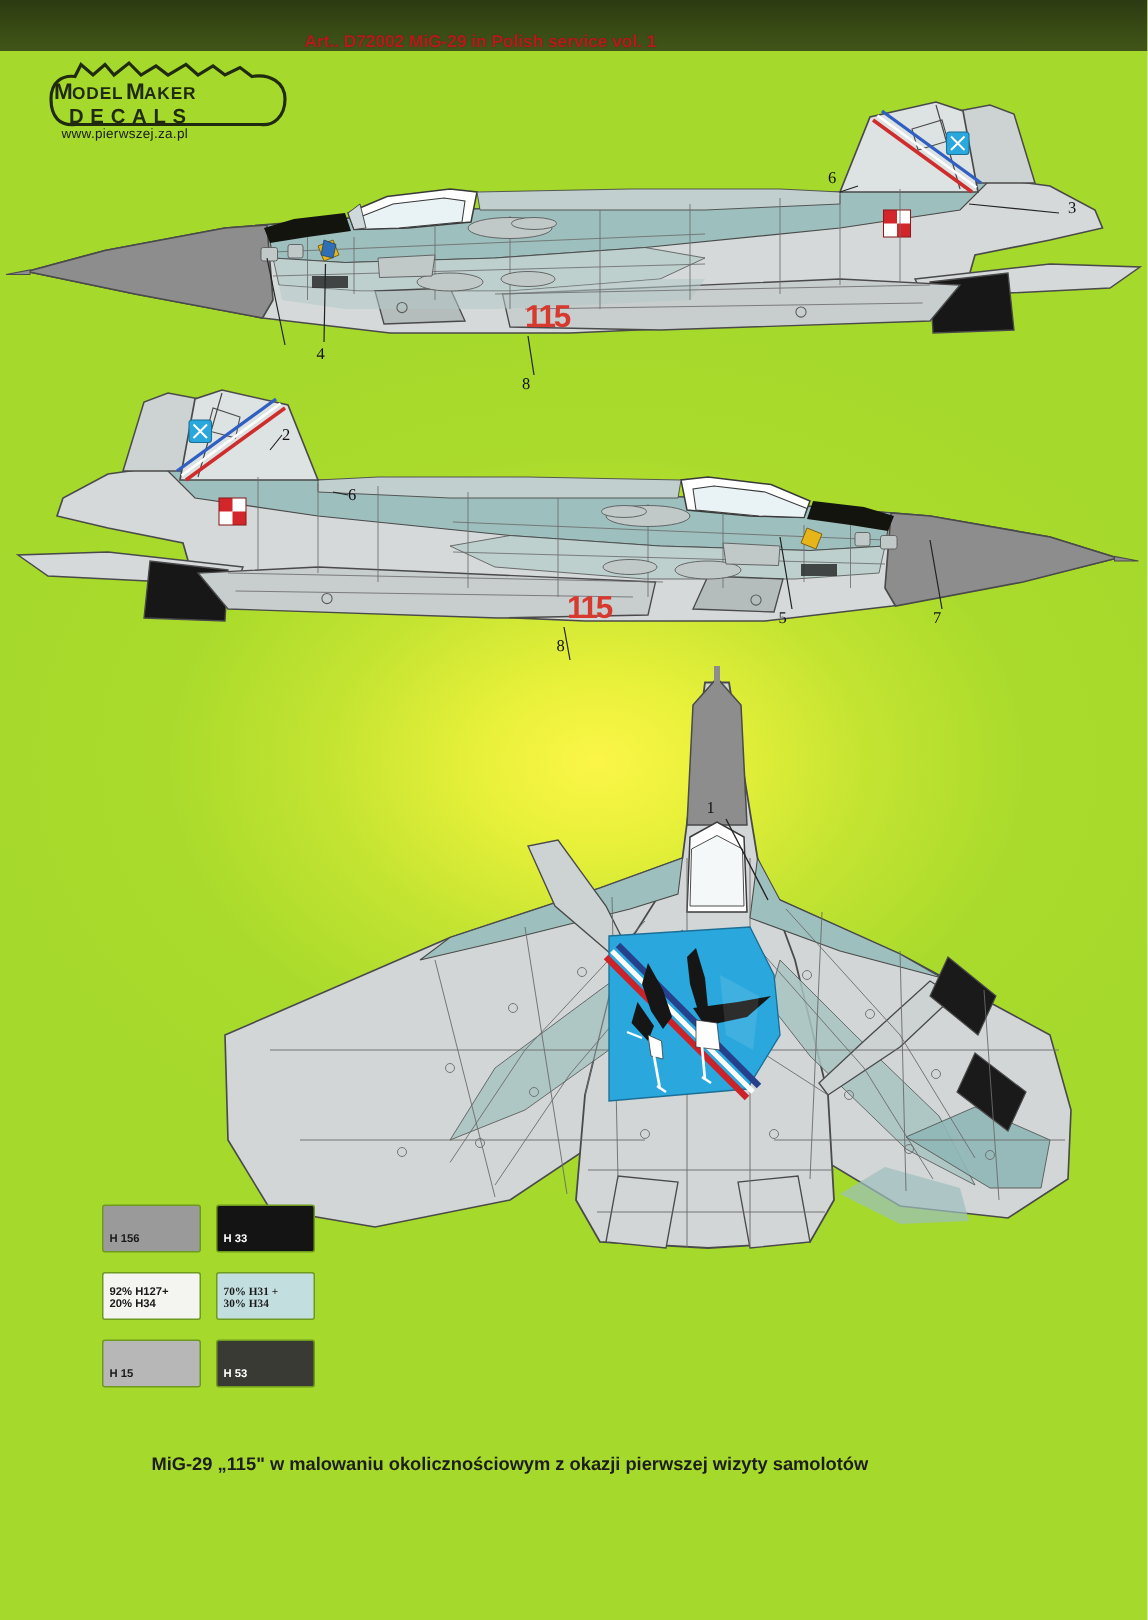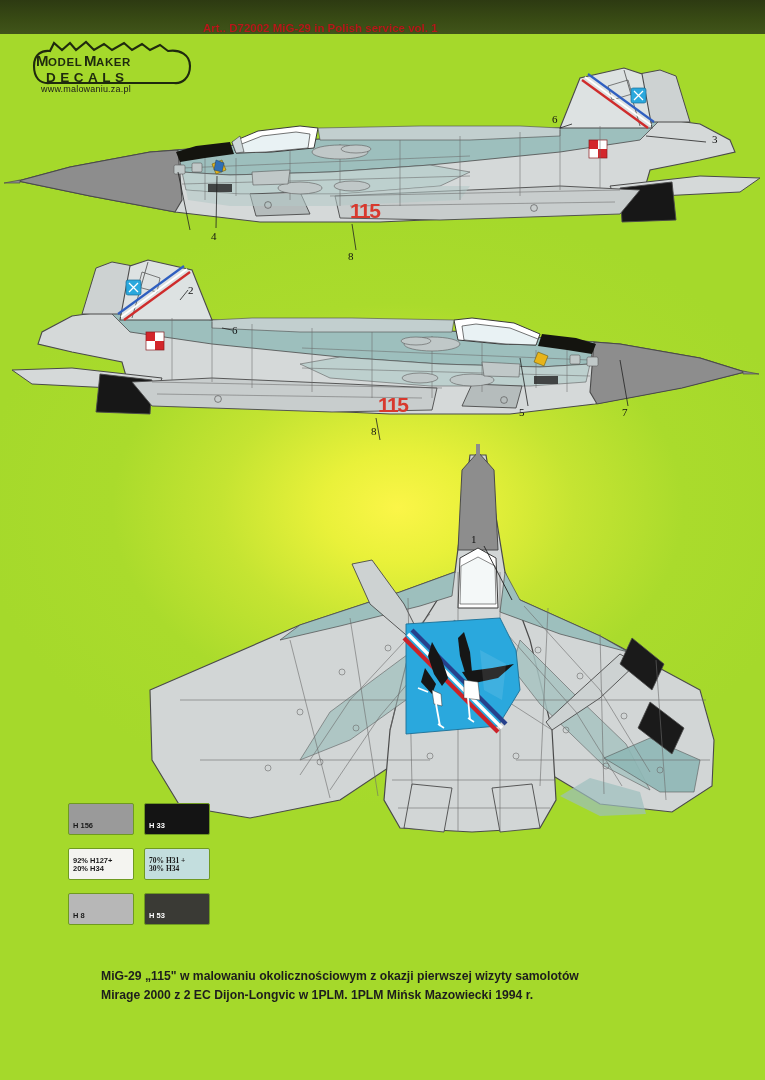--- a/index.html
+++ b/index.html
@@ -102,21 +102,21 @@
     <svg style="position:absolute;left:8px;top:16px;" width="150" height="18" viewBox="0 0 150 18">
       <text x="0" y="14" font-family="Liberation Sans, sans-serif" font-size="15" font-weight="bold" fill="#1f2a0e" letter-spacing="0.2">M</text>
       <text x="12" y="14" font-family="Liberation Sans, sans-serif" font-size="11.5" font-weight="bold" fill="#1f2a0e" letter-spacing="0.6">ODEL</text>
       <text x="48" y="14" font-family="Liberation Sans, sans-serif" font-size="15" font-weight="bold" fill="#1f2a0e" letter-spacing="0.2">M</text>
       <text x="60" y="14" font-family="Liberation Sans, sans-serif" font-size="11.5" font-weight="bold" fill="#1f2a0e" letter-spacing="0.6">AKER</text>
     </svg>
     <svg style="position:absolute;left:18px;top:33px;" width="130" height="16" viewBox="0 0 130 16">
       <text x="0" y="13" font-family="Liberation Sans, sans-serif" font-size="13.5" font-weight="bold" fill="#1f2a0e" letter-spacing="4.5">DECALS</text>
     </svg>
   </div>
-  <div id="logo-url">www.malowaniu.za.pl</div>
+  <div id="logo-url">www.pierwszej.za.pl</div>
 
   <svg id="art" viewBox="0 0 765 1080">
     <defs>
       <linearGradient id="gglow" x1="0" y1="0" x2="0" y2="1">
         <stop offset="0%" stop-color="#ffffff" stop-opacity=".0"></stop>
         <stop offset="100%" stop-color="#ffffff" stop-opacity=".0"></stop>
       </linearGradient>
 
       <g id="checker">
         <rect x="0" y="0" width="18" height="18" fill="#ffffff"></rect>
@@ -436,25 +436,24 @@
     </div>
     <div class="sw c2 two" style="background: rgb(244, 244, 240); border-color: rgb(111, 154, 32);">
       <span style="color: rgb(26, 26, 26);">92% H127+
 20% H34</span>
     </div>
     <div class="sw c3 two" style="background: rgb(195, 222, 222); border-color: rgb(111, 154, 32);">
       <span style="color: rgb(26, 26, 26);">70% H31 +
 30% H34</span>
     </div>
     <div class="sw c4" style="background: rgb(183, 183, 183); border-color: rgb(111, 154, 32);">
-      <span style="color: rgb(26, 26, 26);">H 8</span>
+      <span style="color: rgb(26, 26, 26);">H 15</span>
     </div>
     <div class="sw c5" style="background: rgb(58, 58, 53); border-color: rgb(111, 154, 32);">
       <span style="color: rgb(255, 255, 255);">H 53</span>
     </div>
   </div>
 
   <div id="caption">
     <div>MiG-29 „115" w malowaniu okolicznościowym z okazji pierwszej wizyty samolotów</div>
-    <div>Mirage 2000 z 2 EC Dijon-Longvic w 1PLM. 1PLM Mińsk Mazowiecki 1994 r.</div>
   </div>
 
 </div>
 
 </body></html>

